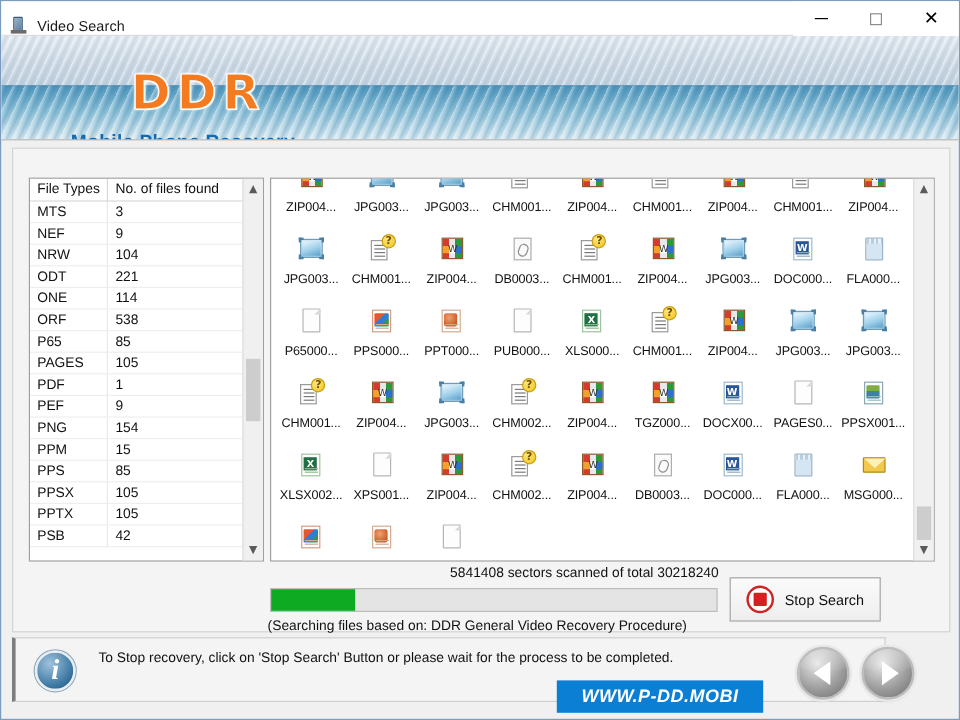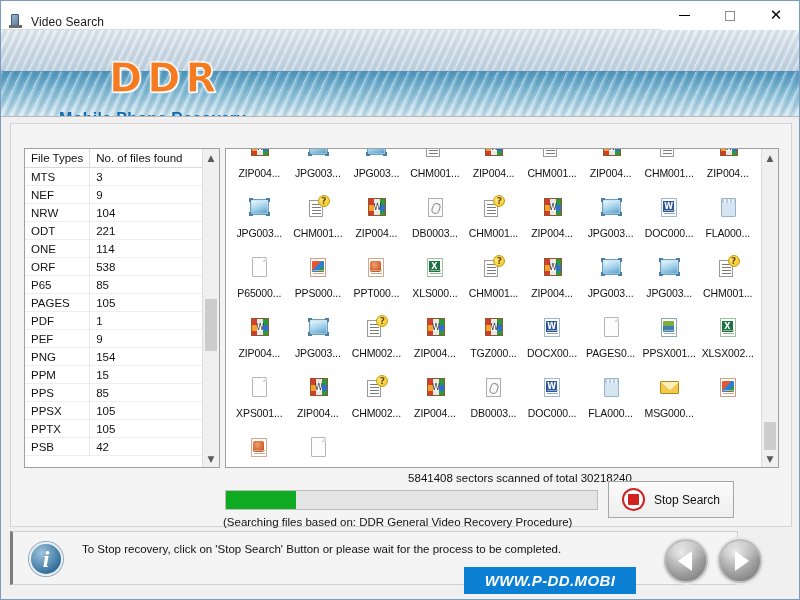--- a/index.html
+++ b/index.html
@@ -371,21 +371,21 @@
   }
   .ic-msg:after {
     content:""; position:absolute; left:0; top:0; width:0; height:0;
     border-left: 9.5px solid transparent;
     border-right: 9.5px solid transparent;
     border-top: 8px solid #fdf0c0;
   }
 
   
   .sector-text {
-    position:absolute; left: 232px; top: 348px; width: 554px;
+    position:absolute; left: 199px; top: 348px; width: 554px;
     text-align:center;
     font-size: 11.5px;
     color:#111;
   }
   .progress-wrap {
     position:absolute; left: 214px; top: 366px;
     width: 373px; height: 20px;
     background:#e4e4e4;
     border: 1px solid #bcbcbc;
   }
@@ -795,20 +795,26 @@
               <div class="icon-glyph">
                 <div class="ic-ppt">
                   <div class="p"></div>
                   <div class="lines"></div>
                 </div>
               </div>
               <div class="icon-label">PPT000...</div>
             </div>
             <div class="icon-cell">
               <div class="icon-glyph">
+                <div class="ic-page"></div>
+              </div>
+              <div class="icon-label">PUB000...</div>
+            </div>
+            <div class="icon-cell">
+              <div class="icon-glyph">
                 <div class="ic-excel">
                   <div class="x">X</div>
                   <div class="lines"></div>
                 </div>
               </div>
               <div class="icon-label">XLS000...</div>
             </div>
             <div class="icon-cell">
               <div class="icon-glyph">
                 <div class="ic-chm">

